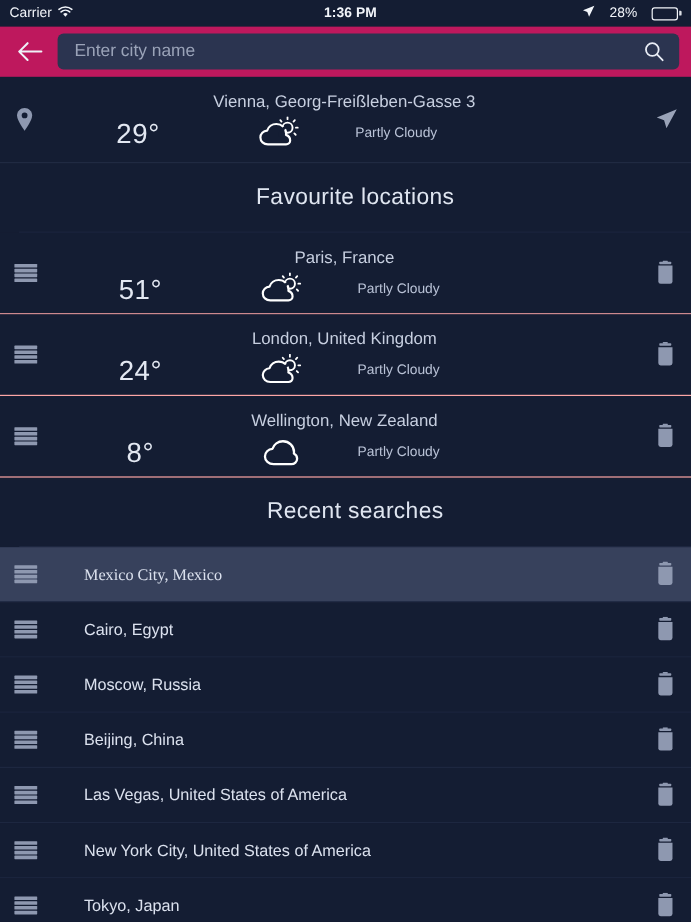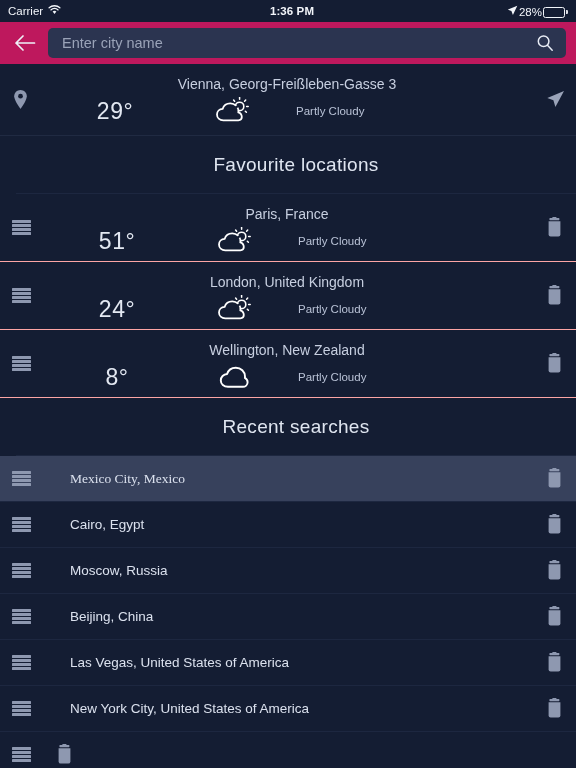--- a/index.html
+++ b/index.html
@@ -44,22 +44,22 @@
     text-align: center;
     font-weight: bold;
     font-size: 11.5px;
     letter-spacing: 0.1px;
     padding-left: 12px;
   }
   .sb-right {
     position: absolute;
     right: 8px;
     display: flex;
-    align-items: flex-end;
-    gap: 1px;
+    align-items: center;
+    gap: 12px;
   }
   .wifi-glyph { display: block; }
   .batt-wrap { display: flex; align-items: center; gap: 1px; }
   .batt-body {
     width: 22px; height: 11px;
     border: 1px solid #f2f5fa;
     border-radius: 2.5px;
     position: relative;
     padding: 1px;
   }
@@ -554,20 +554,21 @@
       </div>
       <div class="recent-row">
         <div class="handle-btn">
           <div class="handle">
             <i></i>
             <i></i>
             <i></i>
             <i></i>
           </div>
         </div>
+        <div class="recent-label">Tokyo, Japan</div>
         <div class="trash-btn">
           <svg width="17" height="21" viewBox="0 0 17 21">
             <rect x="3.4" y="1.1" width="10" height="2.1" rx="0.6" fill="#8e98b0"></rect>
             <rect x="6.3" y="0" width="4.2" height="1.4" rx="0.5" fill="#8e98b0"></rect>
             <path d="M2.6 4.3 h11.8 v13.2 a2 2 0 0 1 -2 2 H4.6 a2 2 0 0 1 -2 -2 Z" fill="#8e98b0"></path>
           </svg>
         </div>
       </div>
     </div>
 

